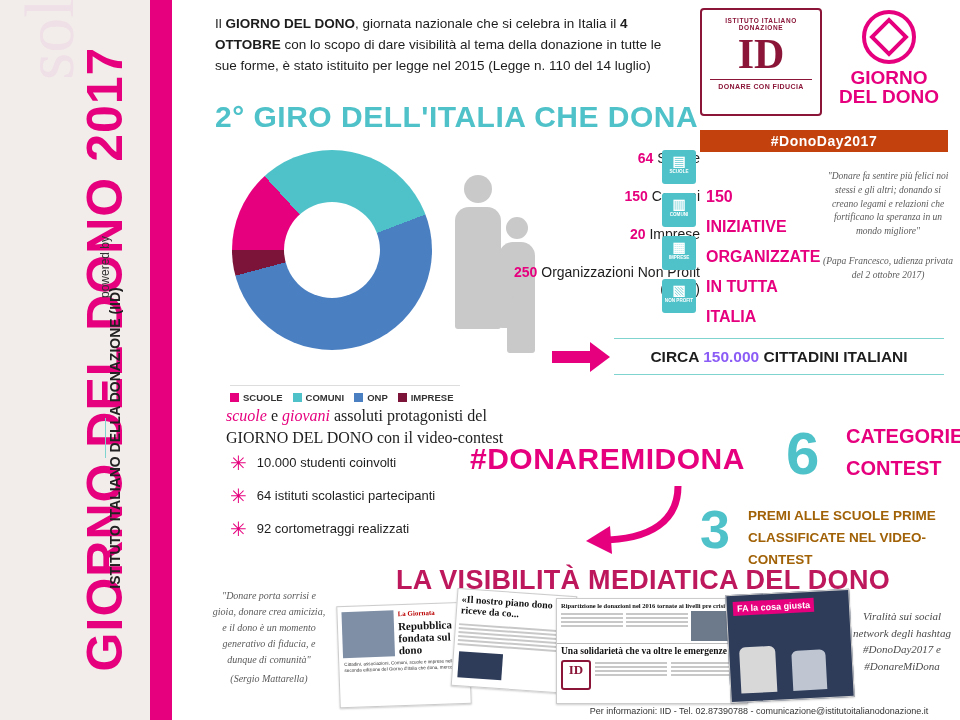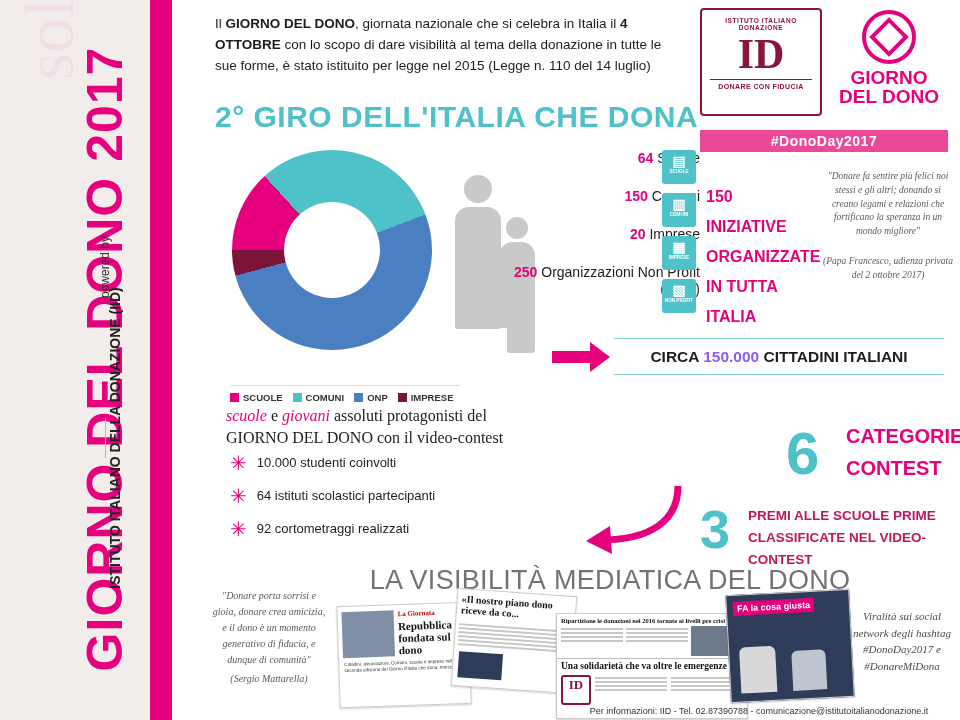--- a/index.html
+++ b/index.html
@@ -80,21 +80,21 @@
     margin:2px auto 4px;position:relative;
   }
   .logo-gdd .mark:after{
     content:"";position:absolute;left:9px;top:9px;width:20px;height:20px;
     border:4px solid #e6007e;transform:rotate(45deg);
   }
   .logo-gdd .t1{font-size:19px;font-weight:bold;line-height:19px;}
   .logo-gdd .t2{font-size:19px;font-weight:bold;line-height:20px;}
   .hashtag-bar{
     position:absolute;left:700px;top:130px;width:248px;height:22px;
-    background:#ec4899;color:#fff;font-size:14px;font-weight:bold;
+    background:#c2410c;color:#fff;font-size:14px;font-weight:bold;
     text-align:center;line-height:22px;letter-spacing:.5px;
   }
 
   
   .headline{
     position:absolute;left:215px;top:100px;
     color:#4fc2c9;font-size:30px;font-weight:bold;letter-spacing:.5px;
   }
 
   
@@ -171,26 +171,26 @@
   .donaremidona{
     position:absolute;left:470px;top:442px;
     color:#e6007e;font-size:30px;font-weight:bold;letter-spacing:.5px;
   }
   .arrow2{position:absolute;left:566px;top:482px;width:120px;height:72px;}
 
   
   .six{position:absolute;left:786px;top:425px;color:#4fc2c9;font-size:60px;font-weight:bold;line-height:58px;}
   .six-lbl{position:absolute;left:846px;top:420px;color:#e6007e;font-size:20px;font-weight:bold;line-height:32px;}
   .three{position:absolute;left:700px;top:503px;color:#4fc2c9;font-size:54px;font-weight:bold;line-height:52px;}
-  .three-lbl{position:absolute;left:748px;top:505px;width:210px;color:#be185d;font-size:13.5px;font-weight:bold;line-height:22px;}
+  .three-lbl{position:absolute;left:748px;top:505px;width:210px;color:#a16207;font-size:13.5px;font-weight:bold;line-height:22px;}
 
   
   .visibilita{
     position:absolute;left:330px;top:565px;width:560px;
-    color:#737373;font-size:27px;font-weight:normal;text-align:center;letter-spacing:.3px;
+    color:#be185d;font-size:27px;font-weight:bold;text-align:right;letter-spacing:.3px;
   }
 
   
   .quote-matt{
     position:absolute;left:210px;top:588px;width:118px;
     font-family:"Liberation Serif",serif;font-style:italic;font-size:10px;
     line-height:1.6;color:#5a5a5a;text-align:center;
   }
 
   
@@ -337,20 +337,21 @@
       <div class="bullet">
         <span class="ast">✳</span>
         <span>64 istituti scolastici partecipanti</span>
       </div>
       <div class="bullet">
         <span class="ast">✳</span>
         <span>92 cortometraggi realizzati</span>
       </div>
     </div>
 
+  <div class="donaremidona">#DONAREMIDONA</div>
   <svg class="arrow2" viewBox="0 0 120 72">
     <path d="M112 4 C112 38 86 58 34 58" stroke="#e6007e" stroke-width="7" fill="none"></path>
     <path d="M44 44 L20 59 L46 72 Z" fill="#e6007e"></path>
   </svg>
 
   <div class="six">6</div>
   <div class="six-lbl">
     <div>CATEGORIE</div>
     <div>CONTEST</div>
   </div>
@@ -384,21 +385,21 @@
         <div class="ln"></div>
           <div class="ln"></div>
           <div class="ln"></div>
           <div class="ln"></div>
           <div class="ln"></div>
           <div class="ln"></div>
       </div>
       <div class="photo2" style="width:44px;height:26px;margin:2px 0 0 5px;"></div>
     </div>
 
-    <div class="clip" style="left:218px;top:6px;width:190px;height:104px;margin-top:15px;">
+    <div class="clip" style="left:218px;top:6px;width:190px;height:104px;">
       <div style="font-size:6.5px;font-family:'Liberation Serif',serif;font-weight:bold;padding:3px 4px 0;color:#111;">Ripartizione le donazioni nel 2016 tornate ai livelli pre crisi</div>
       <div class="lines" style="display:flex;gap:3px;padding:2px 4px;">
         <div style="flex:1;">
             <div class="ln"></div>
             <div class="ln"></div>
             <div class="ln"></div>
             <div class="ln"></div>
           </div>
         <div style="flex:1;">
             <div class="ln"></div>

